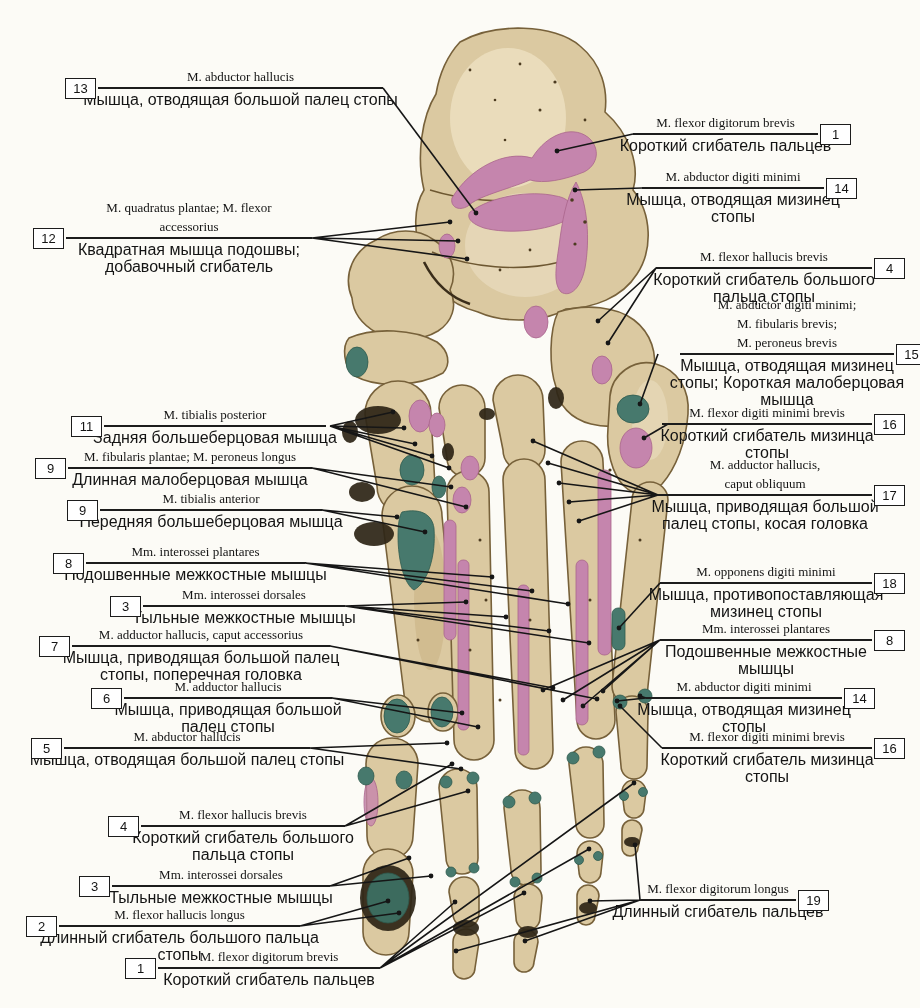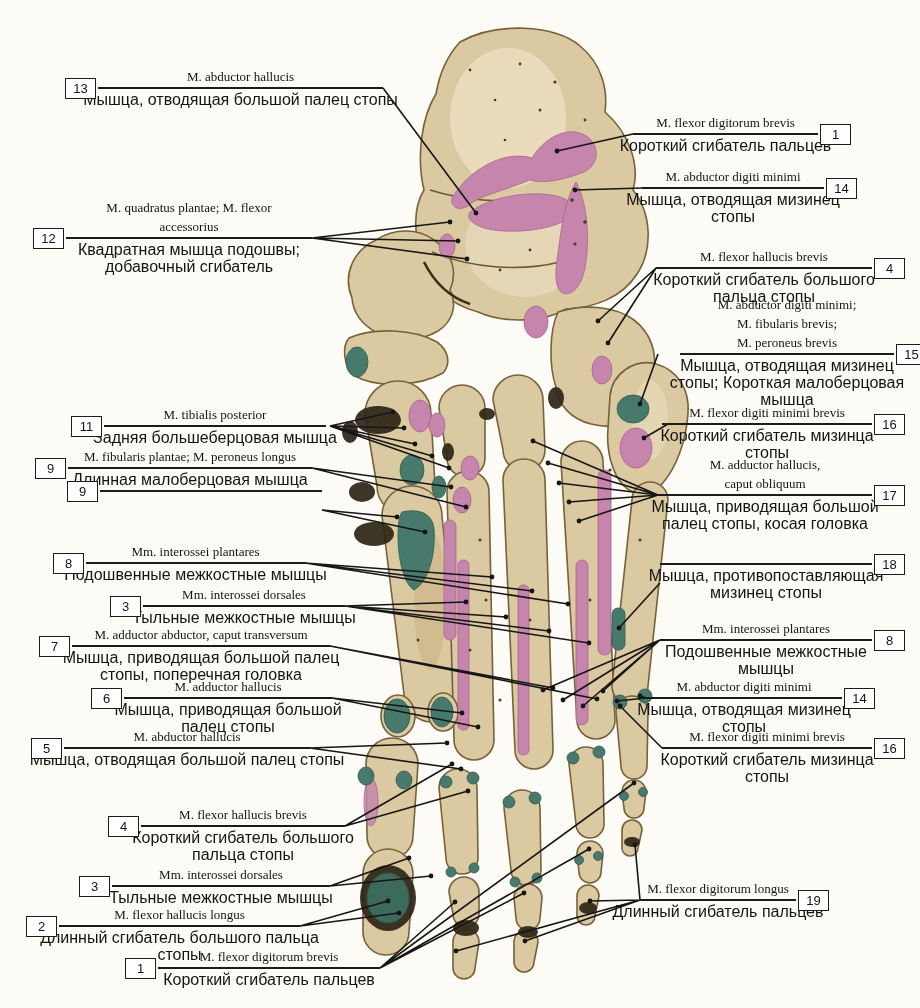--- a/index.html
+++ b/index.html
@@ -270,40 +270,42 @@
   <div class="russian">Задняя большеберцовая мышца</div>
 </div>
 <div class="callout l" style="left:68px;top:447px;width:244px">
   <div class="latin">M. fibularis plantae; M. peroneus longus</div>
   <div class="rule">
         <span class="numbox">9</span>
       </div>
   <div class="russian">Длинная малоберцовая мышца</div>
 </div>
 <div class="callout l" style="left:100px;top:489px;width:222px">
+  <div class="latin">M. tibialis anterior</div>
   <div class="rule">
         <span class="numbox">9</span>
       </div>
+  <div class="russian">Передняя большеберцовая мышца</div>
 </div>
 <div class="callout l" style="left:86px;top:542px;width:219px">
   <div class="latin">Mm. interossei plantares</div>
   <div class="rule">
         <span class="numbox">8</span>
       </div>
   <div class="russian">Подошвенные межкостные мышцы</div>
 </div>
 <div class="callout l" style="left:143px;top:585px;width:202px">
   <div class="latin">Mm. interossei dorsales</div>
   <div class="rule">
         <span class="numbox">3</span>
       </div>
   <div class="russian">Тыльные межкостные мышцы</div>
 </div>
 <div class="callout l" style="left:72px;top:625px;width:258px">
-  <div class="latin">M. adductor abductor, caput transversum</div>
+  <div class="latin">M. adductor hallucis, caput accessorius</div>
   <div class="rule">
         <span class="numbox">7</span>
       </div>
   <div class="russian">Мышца, приводящая большой палец
 стопы, поперечная головка</div>
 </div>
 <div class="callout l" style="left:124px;top:677px;width:208px">
   <div class="latin">M. adductor hallucis</div>
   <div class="rule">
         <span class="numbox">6</span>
@@ -393,20 +395,21 @@
 <div class="callout r" style="left:658px;top:455px;width:214px">
   <div class="latin">M. adductor hallucis,
 caput obliquum</div>
   <div class="rule">
         <span class="numbox">17</span>
       </div>
   <div class="russian">Мышца, приводящая большой
 палец стопы, косая головка</div>
 </div>
 <div class="callout r" style="left:660px;top:562px;width:212px">
+  <div class="latin">M. opponens digiti minimi</div>
   <div class="rule">
         <span class="numbox">18</span>
       </div>
   <div class="russian">Мышца, противопоставляющая
 мизинец стопы</div>
 </div>
 <div class="callout r" style="left:660px;top:619px;width:212px">
   <div class="latin">Mm. interossei plantares</div>
   <div class="rule">
         <span class="numbox">8</span>

